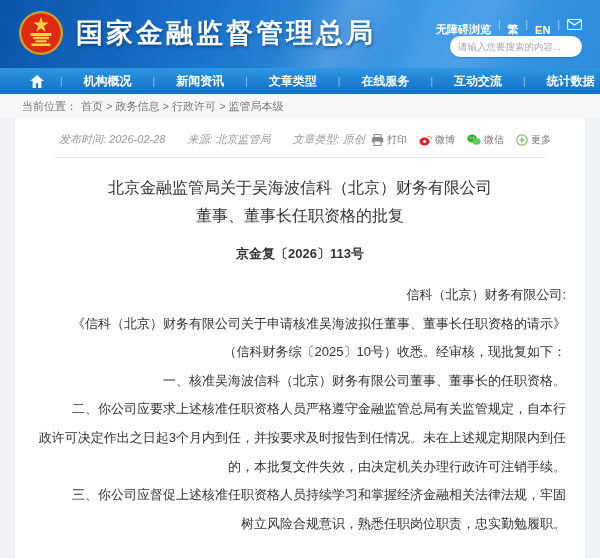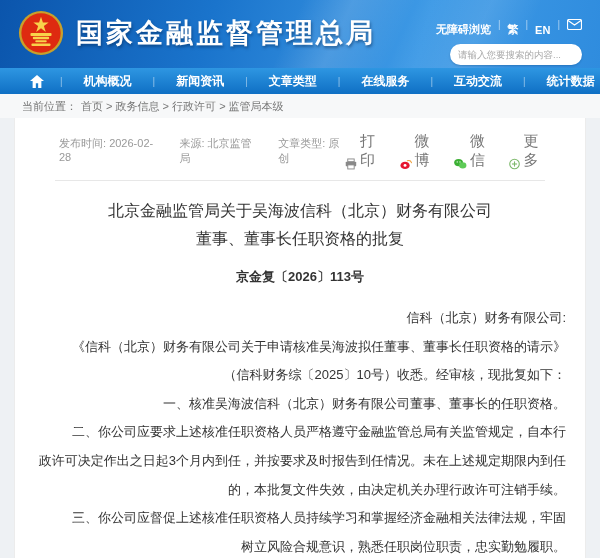--- a/index.html
+++ b/index.html
@@ -20,21 +20,21 @@
   .emblem { width:46px; height:46px; display:block; }
   .site-title { color:#fff; font-size:27px; font-weight:bold; letter-spacing:3px;
     text-shadow:1px 2px 3px rgba(0,35,80,.5); }
 
   .utility { position:absolute; right:18px; top:12px; display:flex; align-items:center; gap:7px; z-index:2; }
   .utility a { color:#fff; font-size:11px; font-weight:bold; text-decoration:none;margin-top:10px; }
   .utility .sep { color:rgba(255,255,255,.55); font-size:10px; }
   .mail-icon svg { display:block; }
 
   .searchbar { position:absolute; right:18px; top:36px; display:flex; height:21px; width:132px;
-    border-radius:11px; overflow:hidden; z-index:2; box-shadow:0 1px 2px rgba(0,40,90,.25);margin-top:8px; }
+    border-radius:11px; overflow:hidden; z-index:2; box-shadow:0 1px 2px rgba(0,40,90,.25); }
   .searchbar input { flex:1; border:none; outline:none; padding:0 8px; font-size:9.5px; color:#555;
     font-family:inherit; }
   .searchbar input::placeholder { color:#a9a9a9; }
 
   
   .nav { height:26px; background:linear-gradient(#2e96e2,#0f6fc4); display:flex; align-items:center;
     padding:0 14px; }
   .nav-home { display:flex; align-items:center; padding:0 16px; cursor:pointer; }
   .nav-item { color:#fff; font-size:12px; font-weight:bold; padding:0 21px; cursor:pointer; white-space:nowrap; }
   .nav-sep { color:rgba(255,255,255,.5); font-size:10px; }
@@ -44,23 +44,23 @@
     background:#f7f8f9; font-size:11px; color:#777; gap:4px; }
   .breadcrumb .path { color:#777; cursor:pointer; }
 
   
   .panel { margin:0 14px; background:#fff; border:1px solid #ececec; border-top:none;
     min-height:416px; padding-bottom:20px; }
 
   .meta-row { display:flex; align-items:center; justify-content:space-between;
     padding:14px 34px 8px 44px; font-size:11px; color:#999; }
   .meta-left { display:flex; gap:22px; }
-  .meta-item span { color:#999; }
+  .meta-item span { color:#999;font-style:italic; }
   .share { display:flex; align-items:center; gap:12px; }
-  .share-item { display:flex; align-items:flex-end; gap:3px; color:#777; cursor:pointer; font-size:15px; }
+  .share-item { display:flex; align-items:center; gap:3px; color:#777; cursor:pointer; font-size:10px; }
   .share-item svg { display:block; }
 
   .divider { border:none; border-top:1px solid #e7e7e7; margin:2px 40px 0 40px; }
 
   .doc-title { text-align:center; color:#333; font-size:16px; font-weight:normal;
     line-height:1.75; margin-top:16px; }
   .doc-number { text-align:center; color:#333; font-size:13px; font-weight:bold; margin-top:15px; }
 
   .doc-body { padding:0 19px; margin-top:18px; font-size:13px; color:#333; line-height:2.2;text-align:right; }
   .doc-body .salutation { text-indent:0; }

